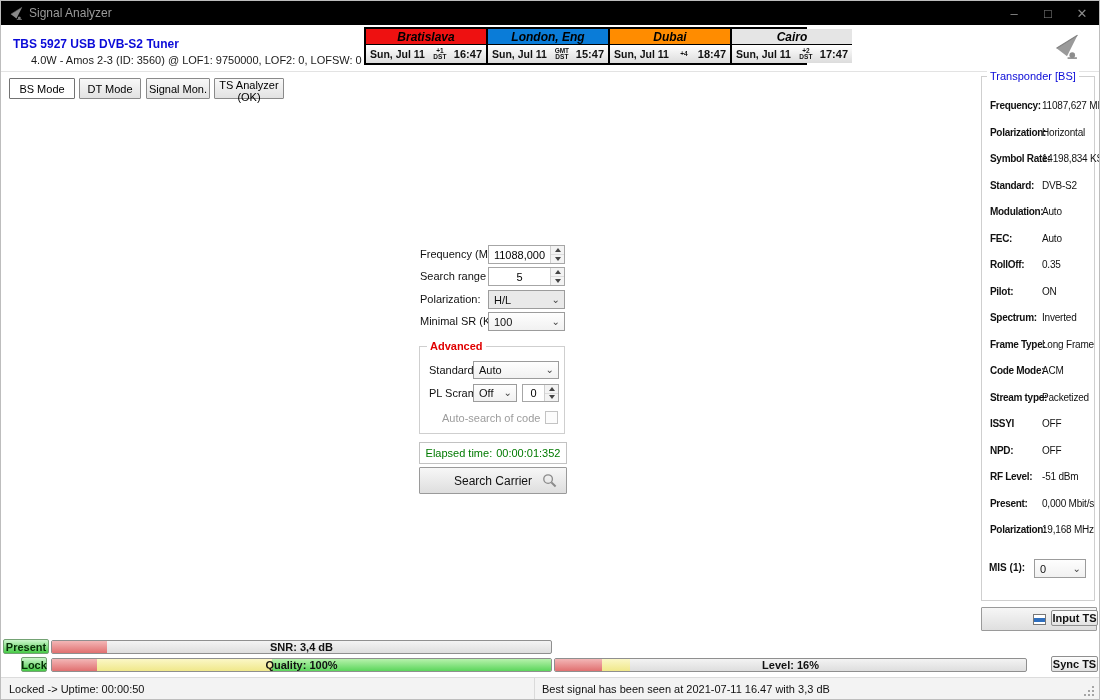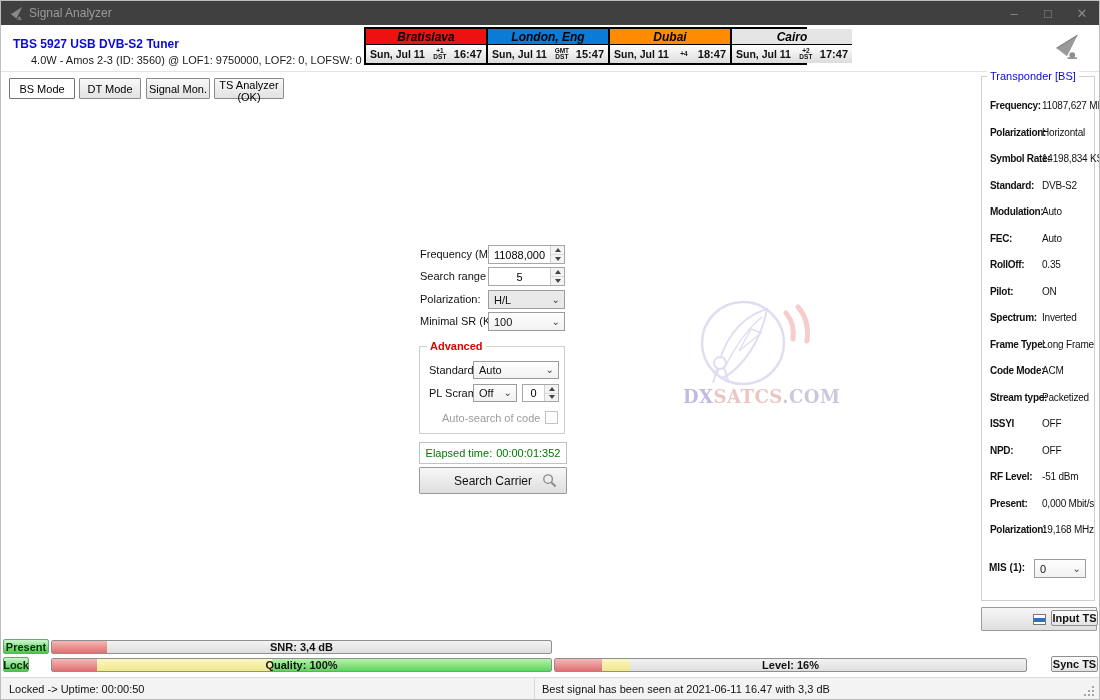--- a/index.html
+++ b/index.html
@@ -1,21 +1,21 @@
 <!DOCTYPE html>
 <html><head>
 <meta charset="utf-8">
 <style>
   html,body{margin:0;padding:0;background:#fff;}
   #app{position:relative;width:1100px;height:700px;background:#fff;border:1px solid #bdbdbd;
        font-family:"Liberation Sans",sans-serif;font-size:11px;color:#111;overflow:hidden;box-sizing:border-box;}
   .abs{position:absolute;}
 
   
-  .titlebar{position:absolute;left:0;top:0;width:100%;height:24px;background:#404040;}
+  .titlebar{position:absolute;left:0;top:0;width:100%;height:24px;background:#000000;}
   .titlebar .appicon{position:absolute;left:8px;top:5px;width:15px;height:15px;}
   .titlebar .title{position:absolute;left:28px;top:5px;font-size:12px;color:#9b9b9b;}
   .winbtn{position:absolute;top:0;width:34px;height:24px;display:flex;align-items:center;justify-content:center;
           color:#8a8a8a;font-size:13px;cursor:default;}
   
   .device-title{position:absolute;left:12px;top:36px;font-size:12px;font-weight:bold;color:#0b0bd8;}
   .device-sub{position:absolute;left:30px;top:53px;font-size:11px;color:#1a1a1a;}
   .hr-sep{position:absolute;left:0;top:70px;width:100%;height:1px;background:#e3e3e3;}
 
   
@@ -252,35 +252,20 @@
   </div>
 
   <div class="bigbtn" style="left:418px;top:466px;width:146px;height:25px">
     <span>Search Carrier</span>
     <svg style="position:absolute;right:9px;top:5px;width:15px;height:15px" viewBox="0 0 16 16">
       <circle cx="6.5" cy="6.5" r="4.6" fill="none" stroke="#8a8a8a" stroke-width="1.4"></circle>
       <line x1="10" y1="10" x2="14.5" y2="14.5" stroke="#8a8a8a" stroke-width="2.2"></line>
     </svg>
   </div>
 
-  <div class="watermark">
-    <svg width="136" height="88" viewBox="0 0 136 88">
-      <circle cx="60" cy="44" r="41" fill="none" stroke="#c7c3e6" stroke-width="2.5"></circle>
-      <path d="M34 76 C38 44 56 18 84 10 C78 42 60 68 40 79 Z" fill="#ffffff" stroke="#c7c3e6" stroke-width="2"></path>
-      <path d="M42 68 C52 48 64 30 79 18" fill="none" stroke="#c7c3e6" stroke-width="1.4"></path>
-      <circle cx="37" cy="64" r="6" fill="#ffffff" stroke="#c7c3e6" stroke-width="2"></circle>
-      <path d="M34 70 L30 84 M41 69 L46 84" stroke="#c7c3e6" stroke-width="2" fill="none"></path>
-      <path d="M56 52 L78 34 L68 30 Z" fill="none" stroke="#c7c3e6" stroke-width="1.4"></path>
-      <path d="M103 14 q9 11 7 26" fill="none" stroke="#eda5a5" stroke-width="5" stroke-linecap="round"></path>
-      <path d="M115 8 q12 14 9 34" fill="none" stroke="#eda5a5" stroke-width="5" stroke-linecap="round"></path>
-    </svg>
-    <div class="wm-text">
-      <span class="wm-dx">DX</span><span class="wm-satcs">SATCS</span><span class="wm-com">.COM</span>
-    </div>
-  </div>
 
   <div class="groupbox" style="left:980px;top:75px;width:114px;height:525px">
     <div class="t-row" style="top:20px">
         <span class="t-label">Frequency:</span>
         <span class="t-value">11087,627 MHz</span>
       </div>
     <div class="t-row" style="top:46.5px">
         <span class="t-label">Polarization:</span>
         <span class="t-value">Horizontal</span>
       </div>
@@ -351,21 +336,21 @@
   <div class="select" style="left:1033px;top:558px;width:52px;height:19px">
     <span>0</span>
     <span class="chev">⌄</span>
   </div>
 
   <div class="panelbtn" style="left:980px;top:606px;width:114px;height:22px">
     <div class="stripeicon"></div>
   </div>
 
   <div class="glight" style="left:2px;top:638px;width:46px;height:15px">Present</div>
-  <div class="glight" style="left:2px;top:656px;width:26px;height:15px">Lock</div>
+  <div class="glight" style="left:20px;top:656px;width:26px;height:15px">Lock</div>
 
   <div class="bar" style="left:50px;top:639px;width:501px;height:14px">
     <div class="seg red" style="width:11%"></div>
     <span class="bar-text">SNR: 3,4 dB</span>
   </div>
   <div class="bar" style="left:50px;top:657px;width:501px;height:14px">
     <div class="seg red" style="width:9%"></div>
     <div class="seg yel" style="width:35%"></div>
     <div class="seg grn" style="width:56%"></div>
     <span class="bar-text">Quality: 100%</span>
@@ -375,17 +360,17 @@
     <div class="seg yel" style="width:6%"></div>
     <span class="bar-text">Level: 16%</span>
   </div>
 
   <div class="tsbtn" style="left:1050px;top:609px;width:47px;height:16px">Input TS</div>
   <div class="tsbtn" style="left:1050px;top:655px;width:47px;height:16px">Sync TS</div>
 
   <div class="statusbar">
     <span class="sb-left">Locked -&gt; Uptime: 00:00:50</span>
     <div class="sb-div"></div>
-    <span class="sb-msg">Best signal has been seen at 2021-06-11 16.47 with 3,3 dB</span>
+    <span class="sb-msg">Best signal has been seen at 2021-07-11 16.47 with 3,3 dB</span>
     <div class="grip"></div>
   </div>
 
 </div>
 
 </body></html>

